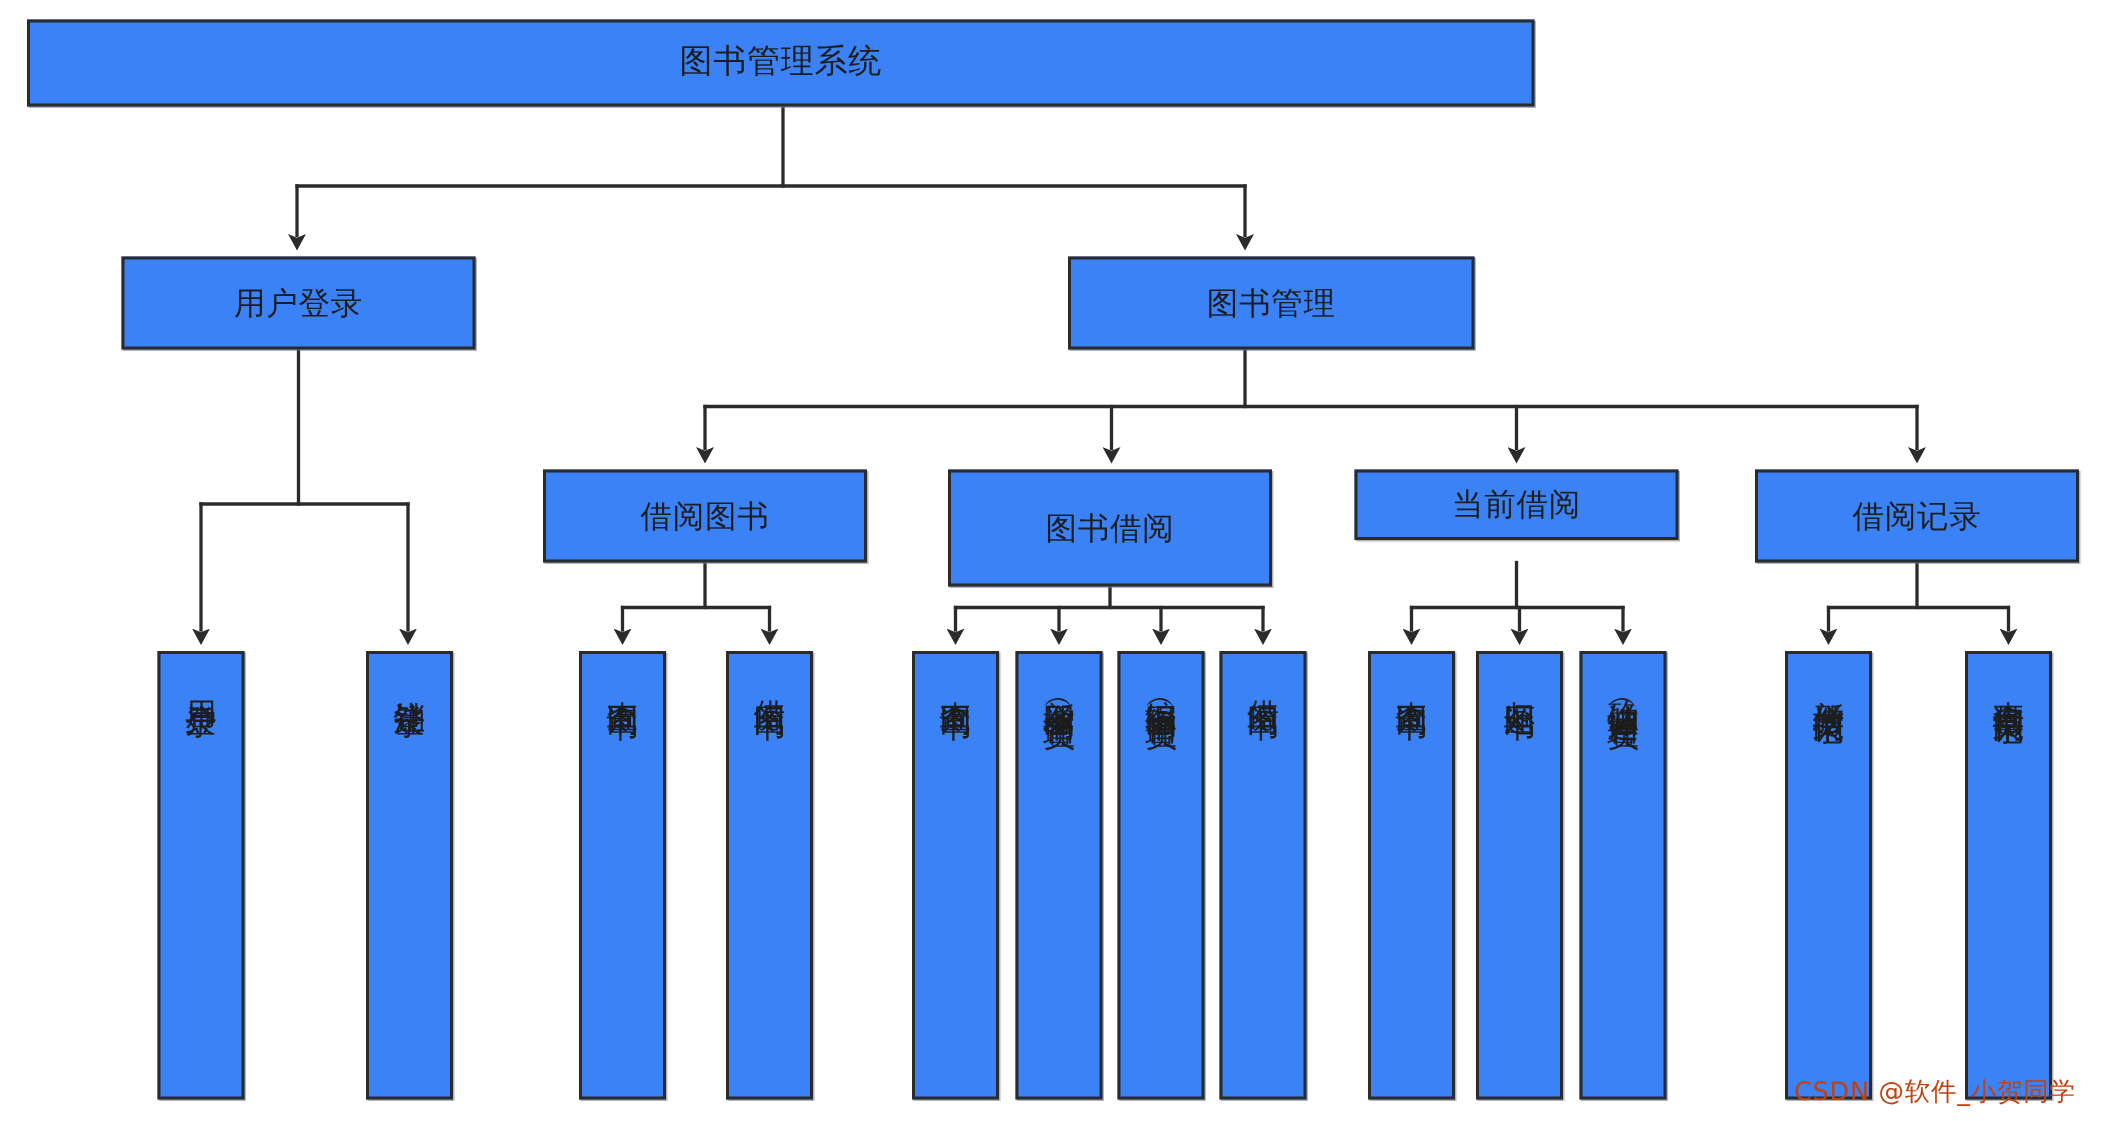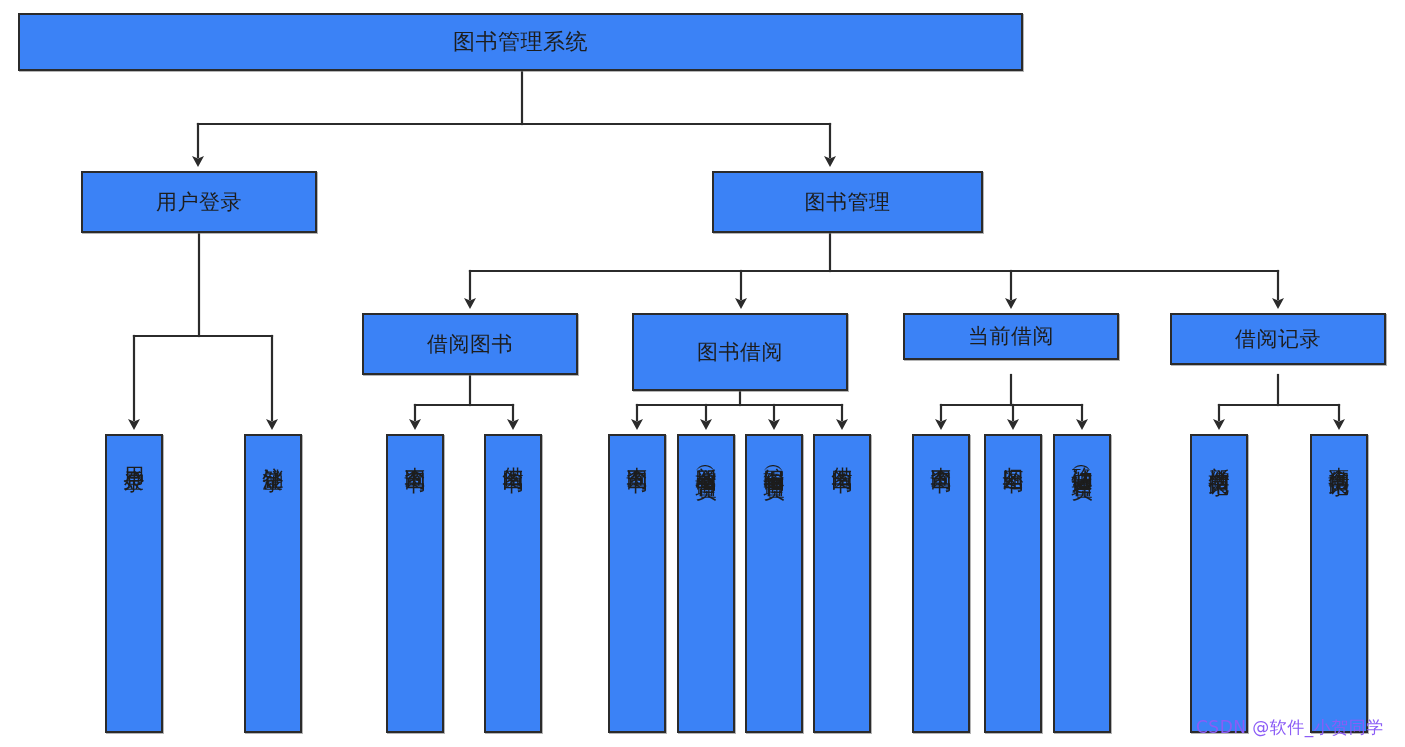--- a/index.html
+++ b/index.html
@@ -138,21 +138,21 @@
 
   <div class="node horiz" style="left: 362px; top: 313px; width: 216px; height: 62px;">
     <span class="label">借阅图书</span>
   </div>
   <div class="node horiz" style="left: 632px; top: 313px; width: 216px; height: 78px;">
     <span class="label">图书借阅</span>
   </div>
   <div class="node horiz" style="left: 903px; top: 313px; width: 216px; height: 47px;">
     <span class="label">当前借阅</span>
   </div>
-  <div class="node horiz" style="left: 1170px; top: 313px; width: 216px; height: 52px;">
+  <div class="node horiz" style="left: 1170px; top: 313px; width: 216px; height: 62px;">
     <span class="label">借阅记录</span>
   </div>
 
   <div class="node vert" style="left: 105px; top: 434px; width: 58px; height: 299px;">
     <span class="label">用户登录</span>
   </div>
   <div class="node vert" style="left: 244px; top: 434px; width: 58px; height: 299px;">
     <span class="label">注销登录</span>
   </div>
   <div class="node vert" style="left: 386px; top: 434px; width: 58px; height: 299px;">
@@ -182,15 +182,15 @@
   <div class="node vert" style="left: 1053px; top: 434px; width: 58px; height: 299px;">
     <span class="label">确认归还（管理员）</span>
   </div>
   <div class="node vert" style="left: 1190px; top: 434px; width: 58px; height: 299px;">
     <span class="label">新增借阅记录</span>
   </div>
   <div class="node vert" style="left: 1310px; top: 434px; width: 58px; height: 299px;">
     <span class="label">查询借阅记录</span>
   </div>
 
-  <div class="watermark" style="left: 1196px; top: 716px; color: #8b5cf6;">CSDN @软件_小贺同学</div>
+  <div class="watermark" style="left: 1196px; top: 716px; color: #c2410c;">CSDN @软件_小贺同学</div>
 
 </div>
 
 </body></html>

